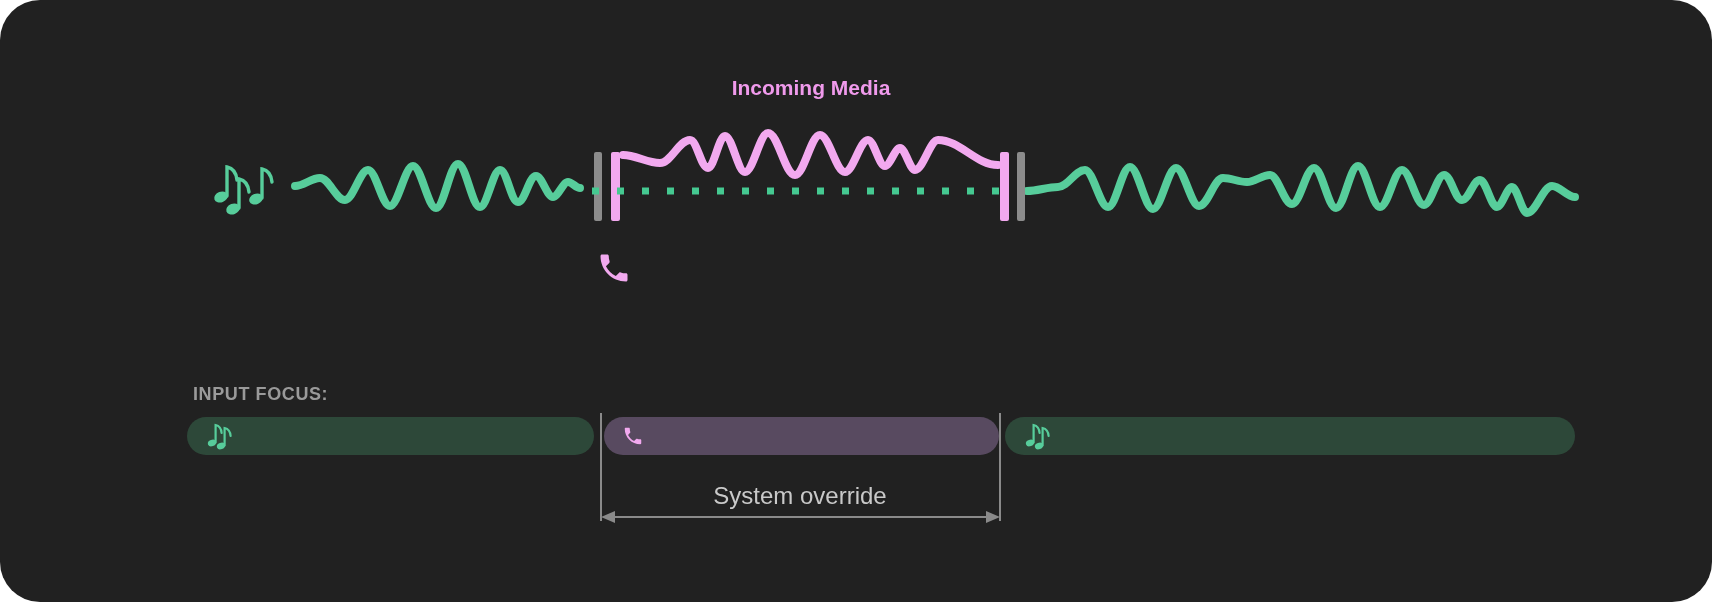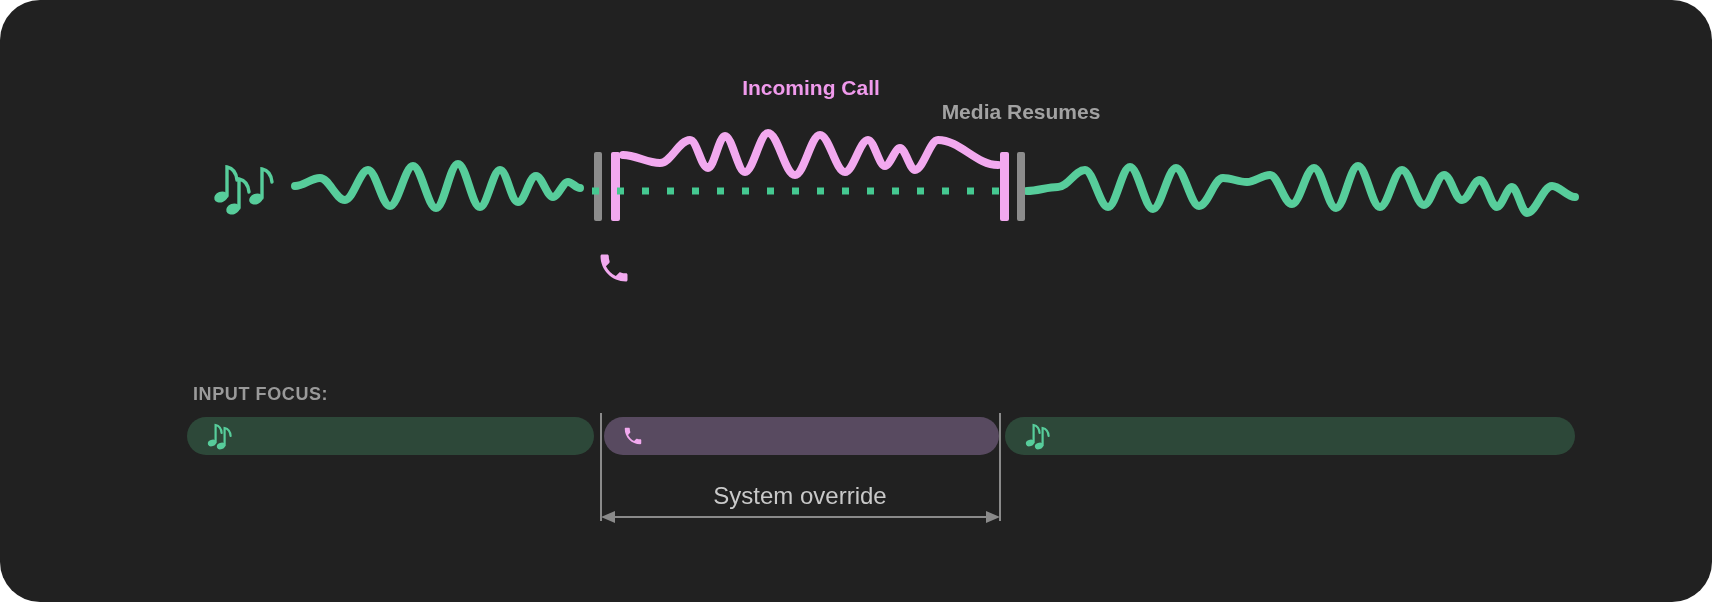--- a/index.html
+++ b/index.html
@@ -74,22 +74,21 @@
         <ellipse class="fill-green" rx="7" ry="5.2" transform="rotate(-20)"></ellipse>
         <path class="stroke-green" stroke-width="3.4" stroke-linecap="round" d="M6,-1 L6,-30 q9,2 10,13"></path>
       </g>
     </g>
 
     <g transform="translate(596,250) scale(1.5)">
       <path class="fill-pink" d="M6.62 10.79c1.44 2.83 3.76 5.14 6.59 6.59l2.2-2.2c.27-.27.67-.36 1.02-.24 1.12.37 2.33.57 3.57.57.55 0 1 .45 1 1V20c0 .55-.45 1-1 1-9.39 0-17-7.61-17-17 0-.55.45-1 1-1h3.5c.55 0 1 .45 1 1 0 1.25.2 2.45.57 3.57.11.35.03.74-.25 1.02l-2.2 2.2z"></path>
     </g>
   </svg>
 
-  <div class="lbl lbl-incoming-call">Incoming Call</div>
-  <div class="lbl lbl-media-resumes">Media Resumes</div>
+  <div class="lbl lbl-incoming-call">Incoming Media</div>
 
   <div class="input-focus-label">INPUT FOCUS:</div>
 
   <div class="pill pill-media pill-1">
     <svg width="30" height="30" viewBox="0 0 30 30">
       <g transform="translate(7,22)">
         <ellipse class="fill-green" rx="4.2" ry="3.2" transform="rotate(-20)"></ellipse>
         <path class="stroke-green" stroke-width="2.2" stroke-linecap="round" d="M3.6,-0.5 L3.6,-18 q5.5,1.2 6,8"></path>
       </g>
       <g transform="translate(16,25)">

